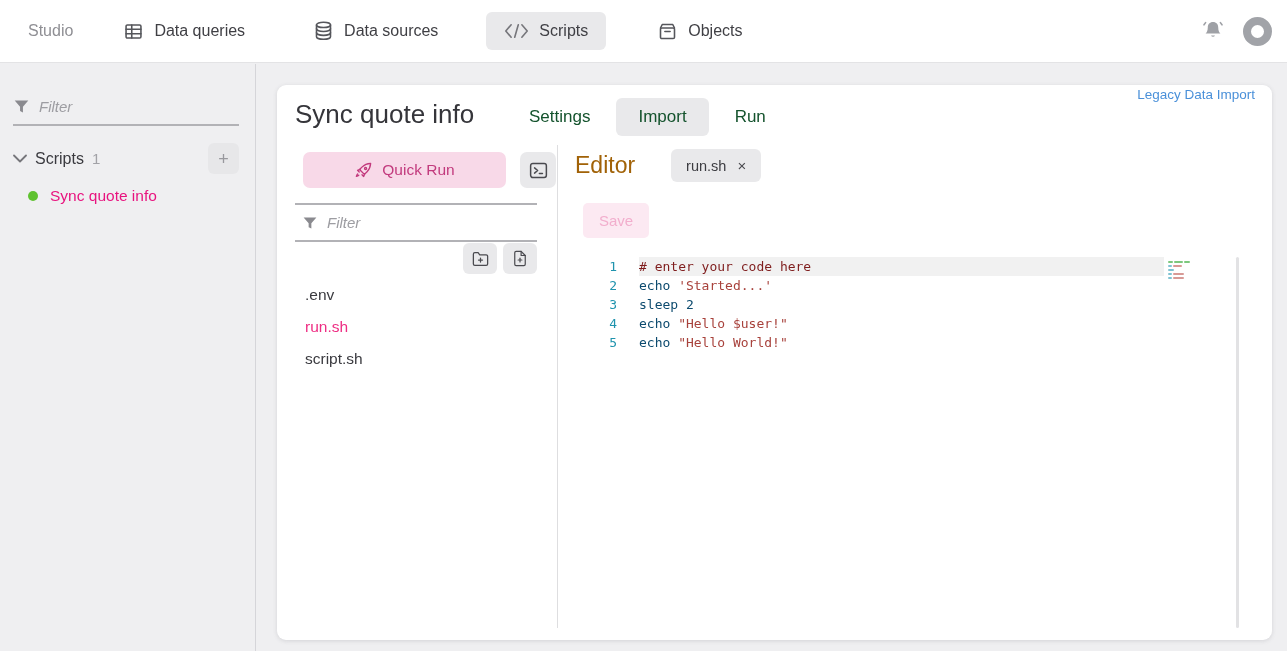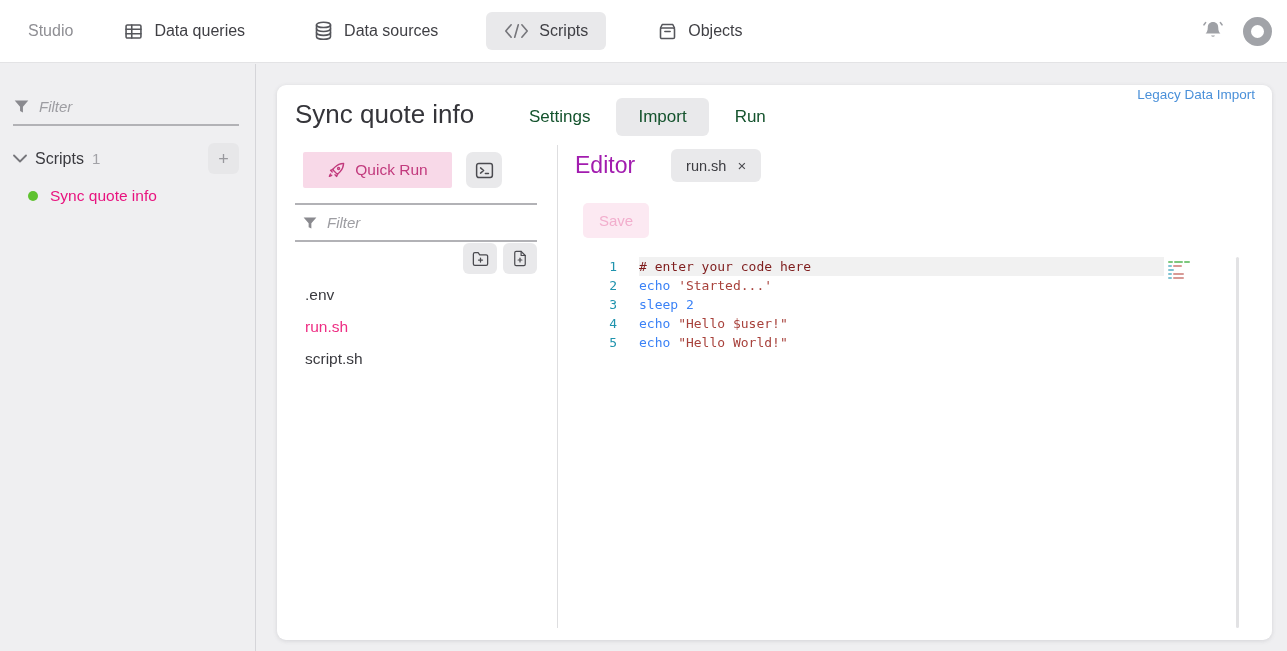--- a/index.html
+++ b/index.html
@@ -43,53 +43,53 @@
           border-radius:9px; box-shadow:0 1px 4px rgba(90,90,100,.18); }
 
   .card-title { position:absolute; left:18px; top:14px; font-size:26px; color:#35353a; }
   .main-tabs { position:absolute; left:230px; top:13px; display:flex; gap:4px; }
   .main-tab { font-size:17px; color:#14532d; padding:9px 22px; border-radius:6px; cursor:pointer; }
   .main-tab.active { background:#e9e9eb; }
   .legacy-link { position:absolute; right:17px; top:2px; font-size:13.5px; color:#4a90d9; cursor:pointer; text-decoration:none; }
 
   
   .quickrun-row { position:absolute; left:26px; top:67px; display:flex; gap:14px; }
-  .quickrun-btn { width:149px; height:36px; border:none; border-radius:2px; background:#f8d9e8;
+  .quickrun-btn { width:203px; height:36px; border:none; border-radius:7px; background:#f8d9e8;
                   color:#c23a7d; font-size:15.5px; display:flex; align-items:center; justify-content:center;
                   gap:9px; cursor:pointer; font-family:"Liberation Sans", sans-serif; }
   .terminal-btn { width:36px; height:36px; border:none; border-radius:7px; background:#e9e9eb;
                   display:flex; align-items:center; justify-content:center; cursor:pointer; }
   .files-filter { position:absolute; left:18px; top:118px; width:242px; border-top:2px solid #b2b2b6;
                   border-bottom:2px solid #b2b2b6; padding:9px 2px 9px 7px; display:flex; align-items:center; gap:9px; }
   .file-actions { position:absolute; left:18px; top:158px; width:242px; display:flex; justify-content:flex-end; gap:6px; }
   .sq-btn { width:34px; height:31px; border:none; border-radius:6px; background:#e9e9eb;
             display:flex; align-items:center; justify-content:center; cursor:pointer; }
   .file-list { position:absolute; left:18px; top:194px; width:242px; }
   .file-item { padding:7px 0 7px 10px; font-size:15.5px; color:#3a3a3f; cursor:pointer; }
   .file-item.selected { color:#ee2d83; }
 
   .pane-divider { position:absolute; left:280px; top:60px; width:1px; height:483px; background:#dedee0; }
 
   
   .editor-head { position:absolute; left:298px; top:64px; display:flex; align-items:center; gap:36px; }
-  .editor-title { font-size:23px; color:#a21caf; }
+  .editor-title { font-size:23px; color:#a16207; }
   .editor-tab { background:#e9e9eb; border-radius:6px; padding:8px 15px; font-size:14.5px; color:#3c3c41;
                 display:flex; align-items:center; gap:11px; cursor:pointer; }
   .tab-close { color:#4a4a4f; font-size:15px; cursor:pointer; }
   .save-btn { position:absolute; left:306px; top:118px; border:none; border-radius:5px; background:#fce9f2;
               color:#f2aecd; font-size:15px; padding:9px 16px; font-family:"Liberation Sans", sans-serif; }
 
   .code-area { position:absolute; left:298px; top:172px; width:680px;
                font-family:"DejaVu Sans Mono", monospace; font-size:13px; }
   .code-row { display:flex; height:19px; line-height:19px; }
   .gutter { width:42px; text-align:right; color:#1f93ad; flex:none; }
   .code-content { margin-left:22px; width:525px; white-space:pre; }
   .code-row.active .code-content { background:#f1f1f1; }
   .tok-comment { color:#7f1d1d; }
-  .tok-builtin { color:#3b82f6; }
+  .tok-builtin { color:#0c4a6e; }
   .tok-string { color:#a8423c; }
 
   .minimap { position:absolute; left:891px; top:176px; width:26px; display:flex; flex-direction:column; gap:2px; }
   .mm-row { display:flex; gap:1px; height:2px; }
   .mm-seg { height:2px; border-radius:1px; }
   .mm-green { background:#7dc87d; } .mm-teal { background:#7fc3d2; } .mm-red { background:#d89a96; }
   .editor-scrollbar { position:absolute; left:959px; top:172px; width:3px; height:371px; background:#e2e2e4; border-radius:2px; }
 
   .icon { display:block; }
 </style>

